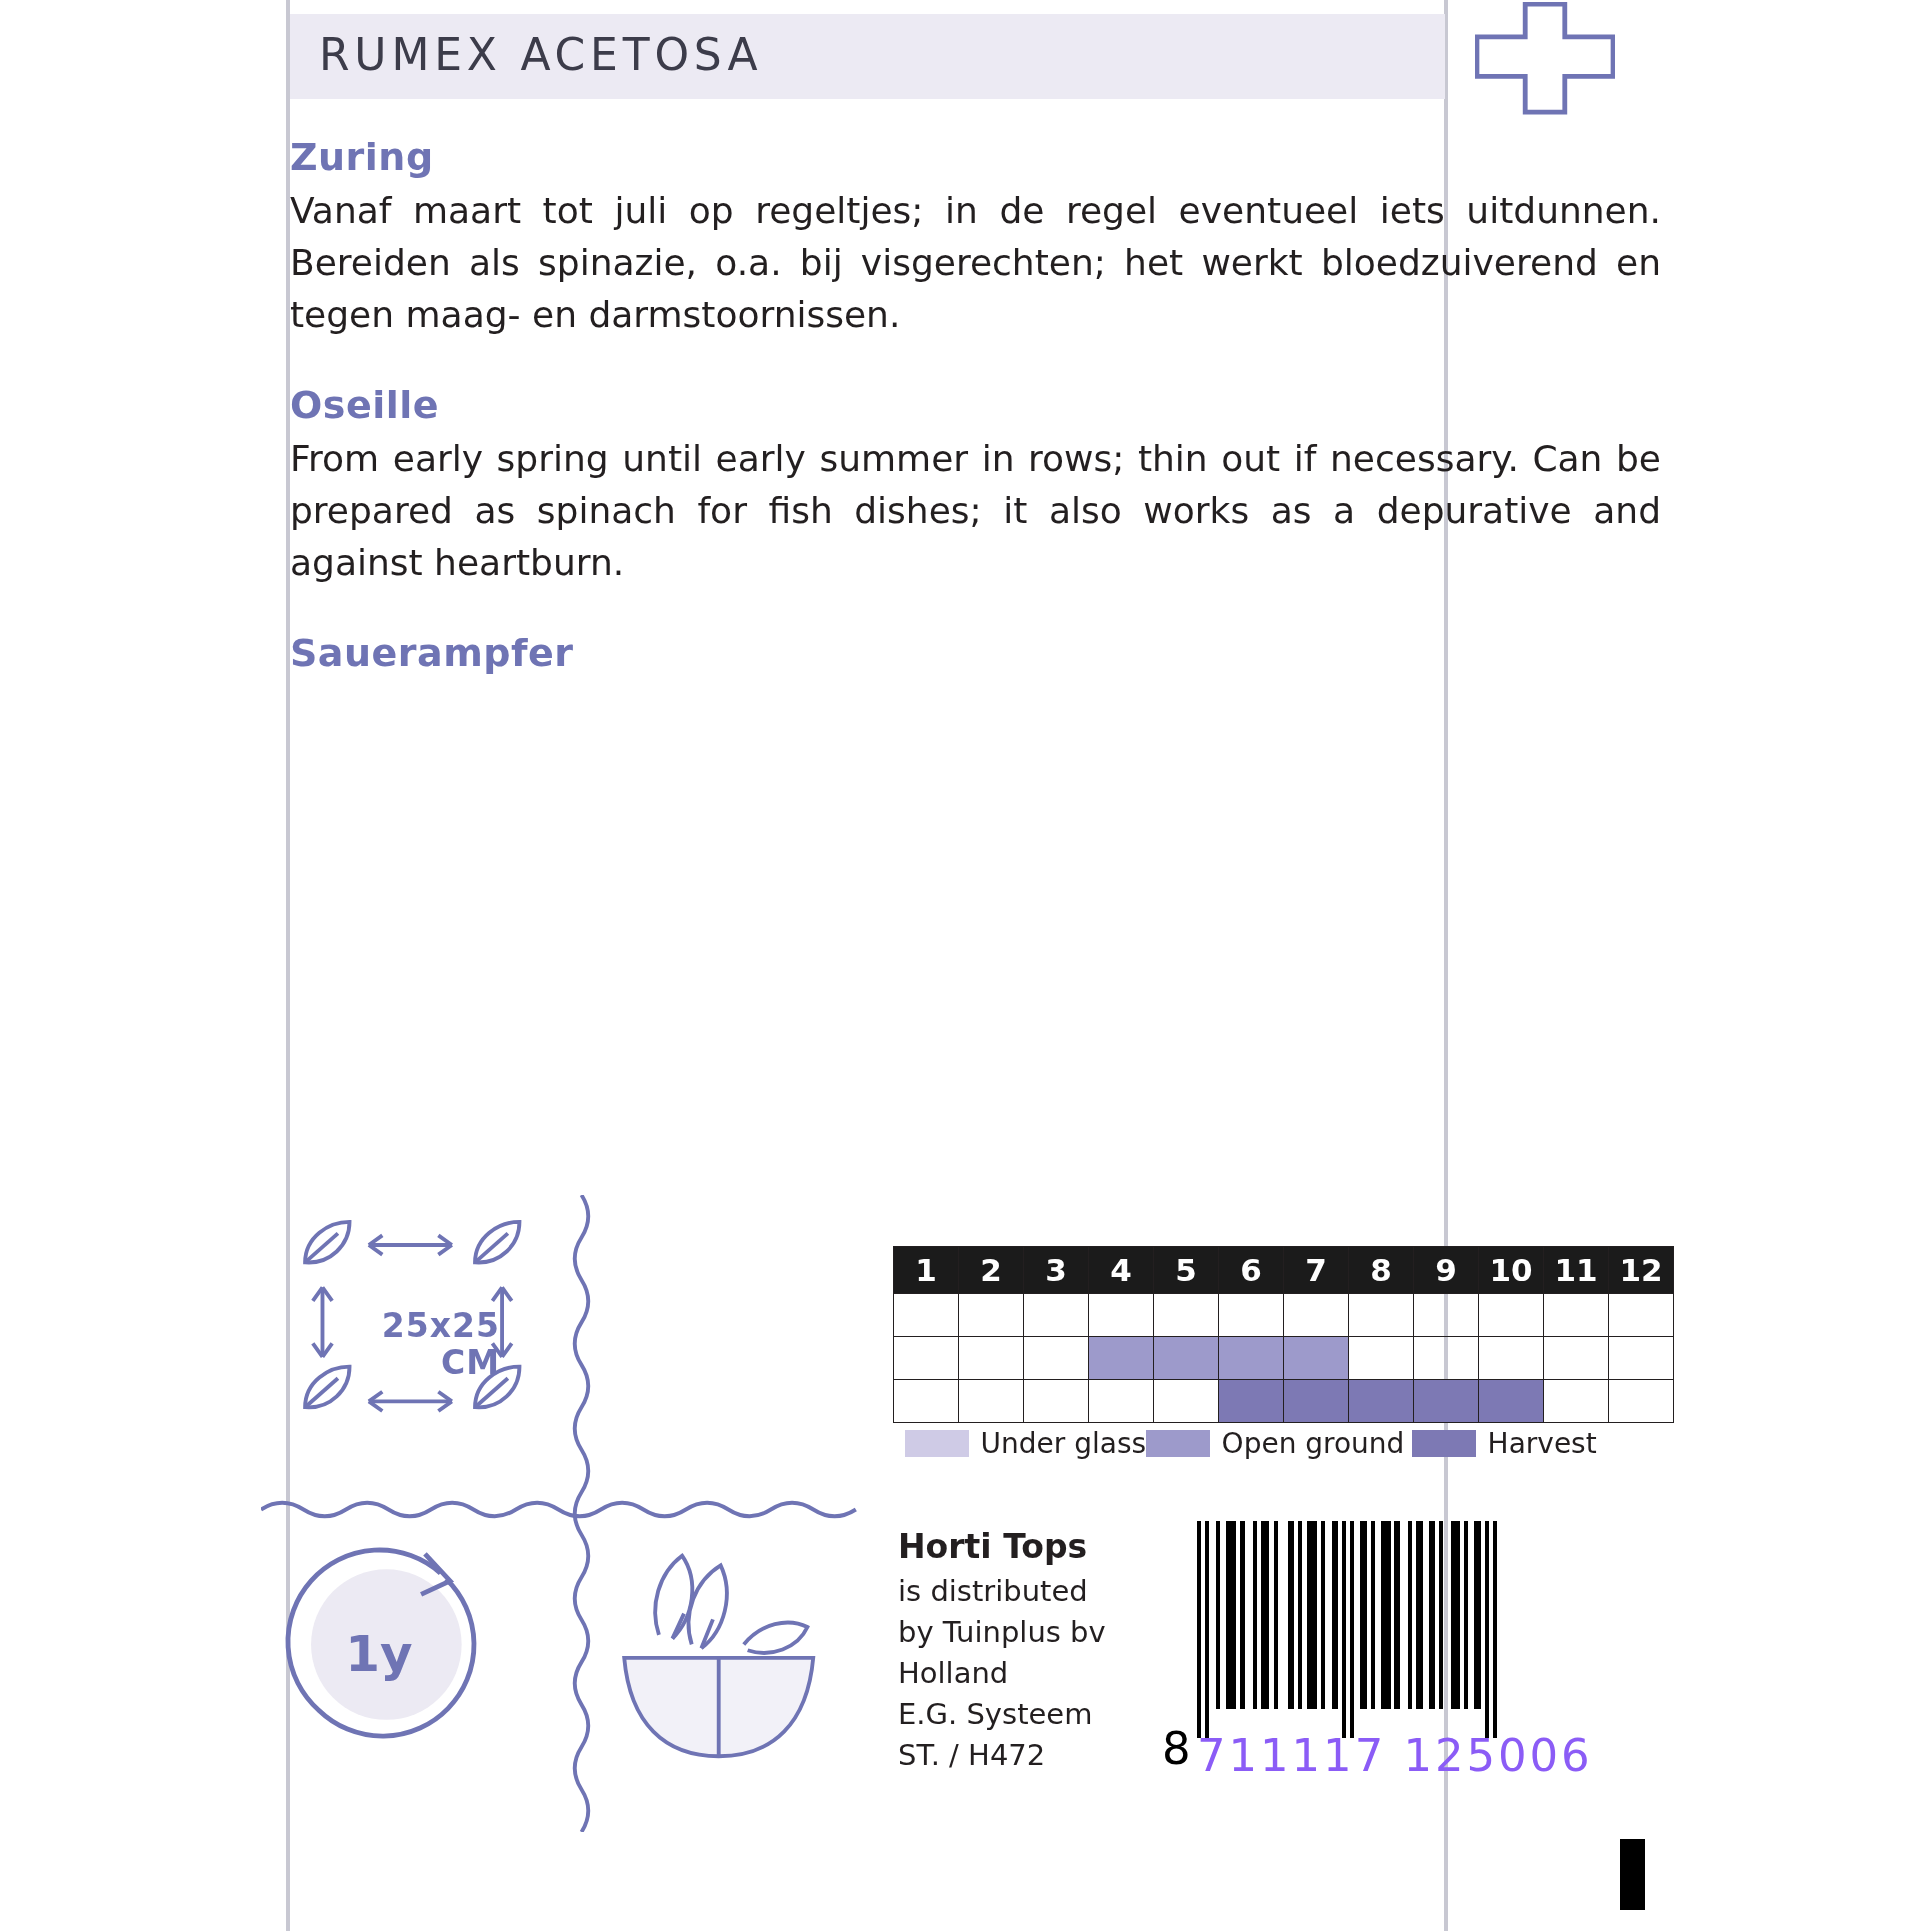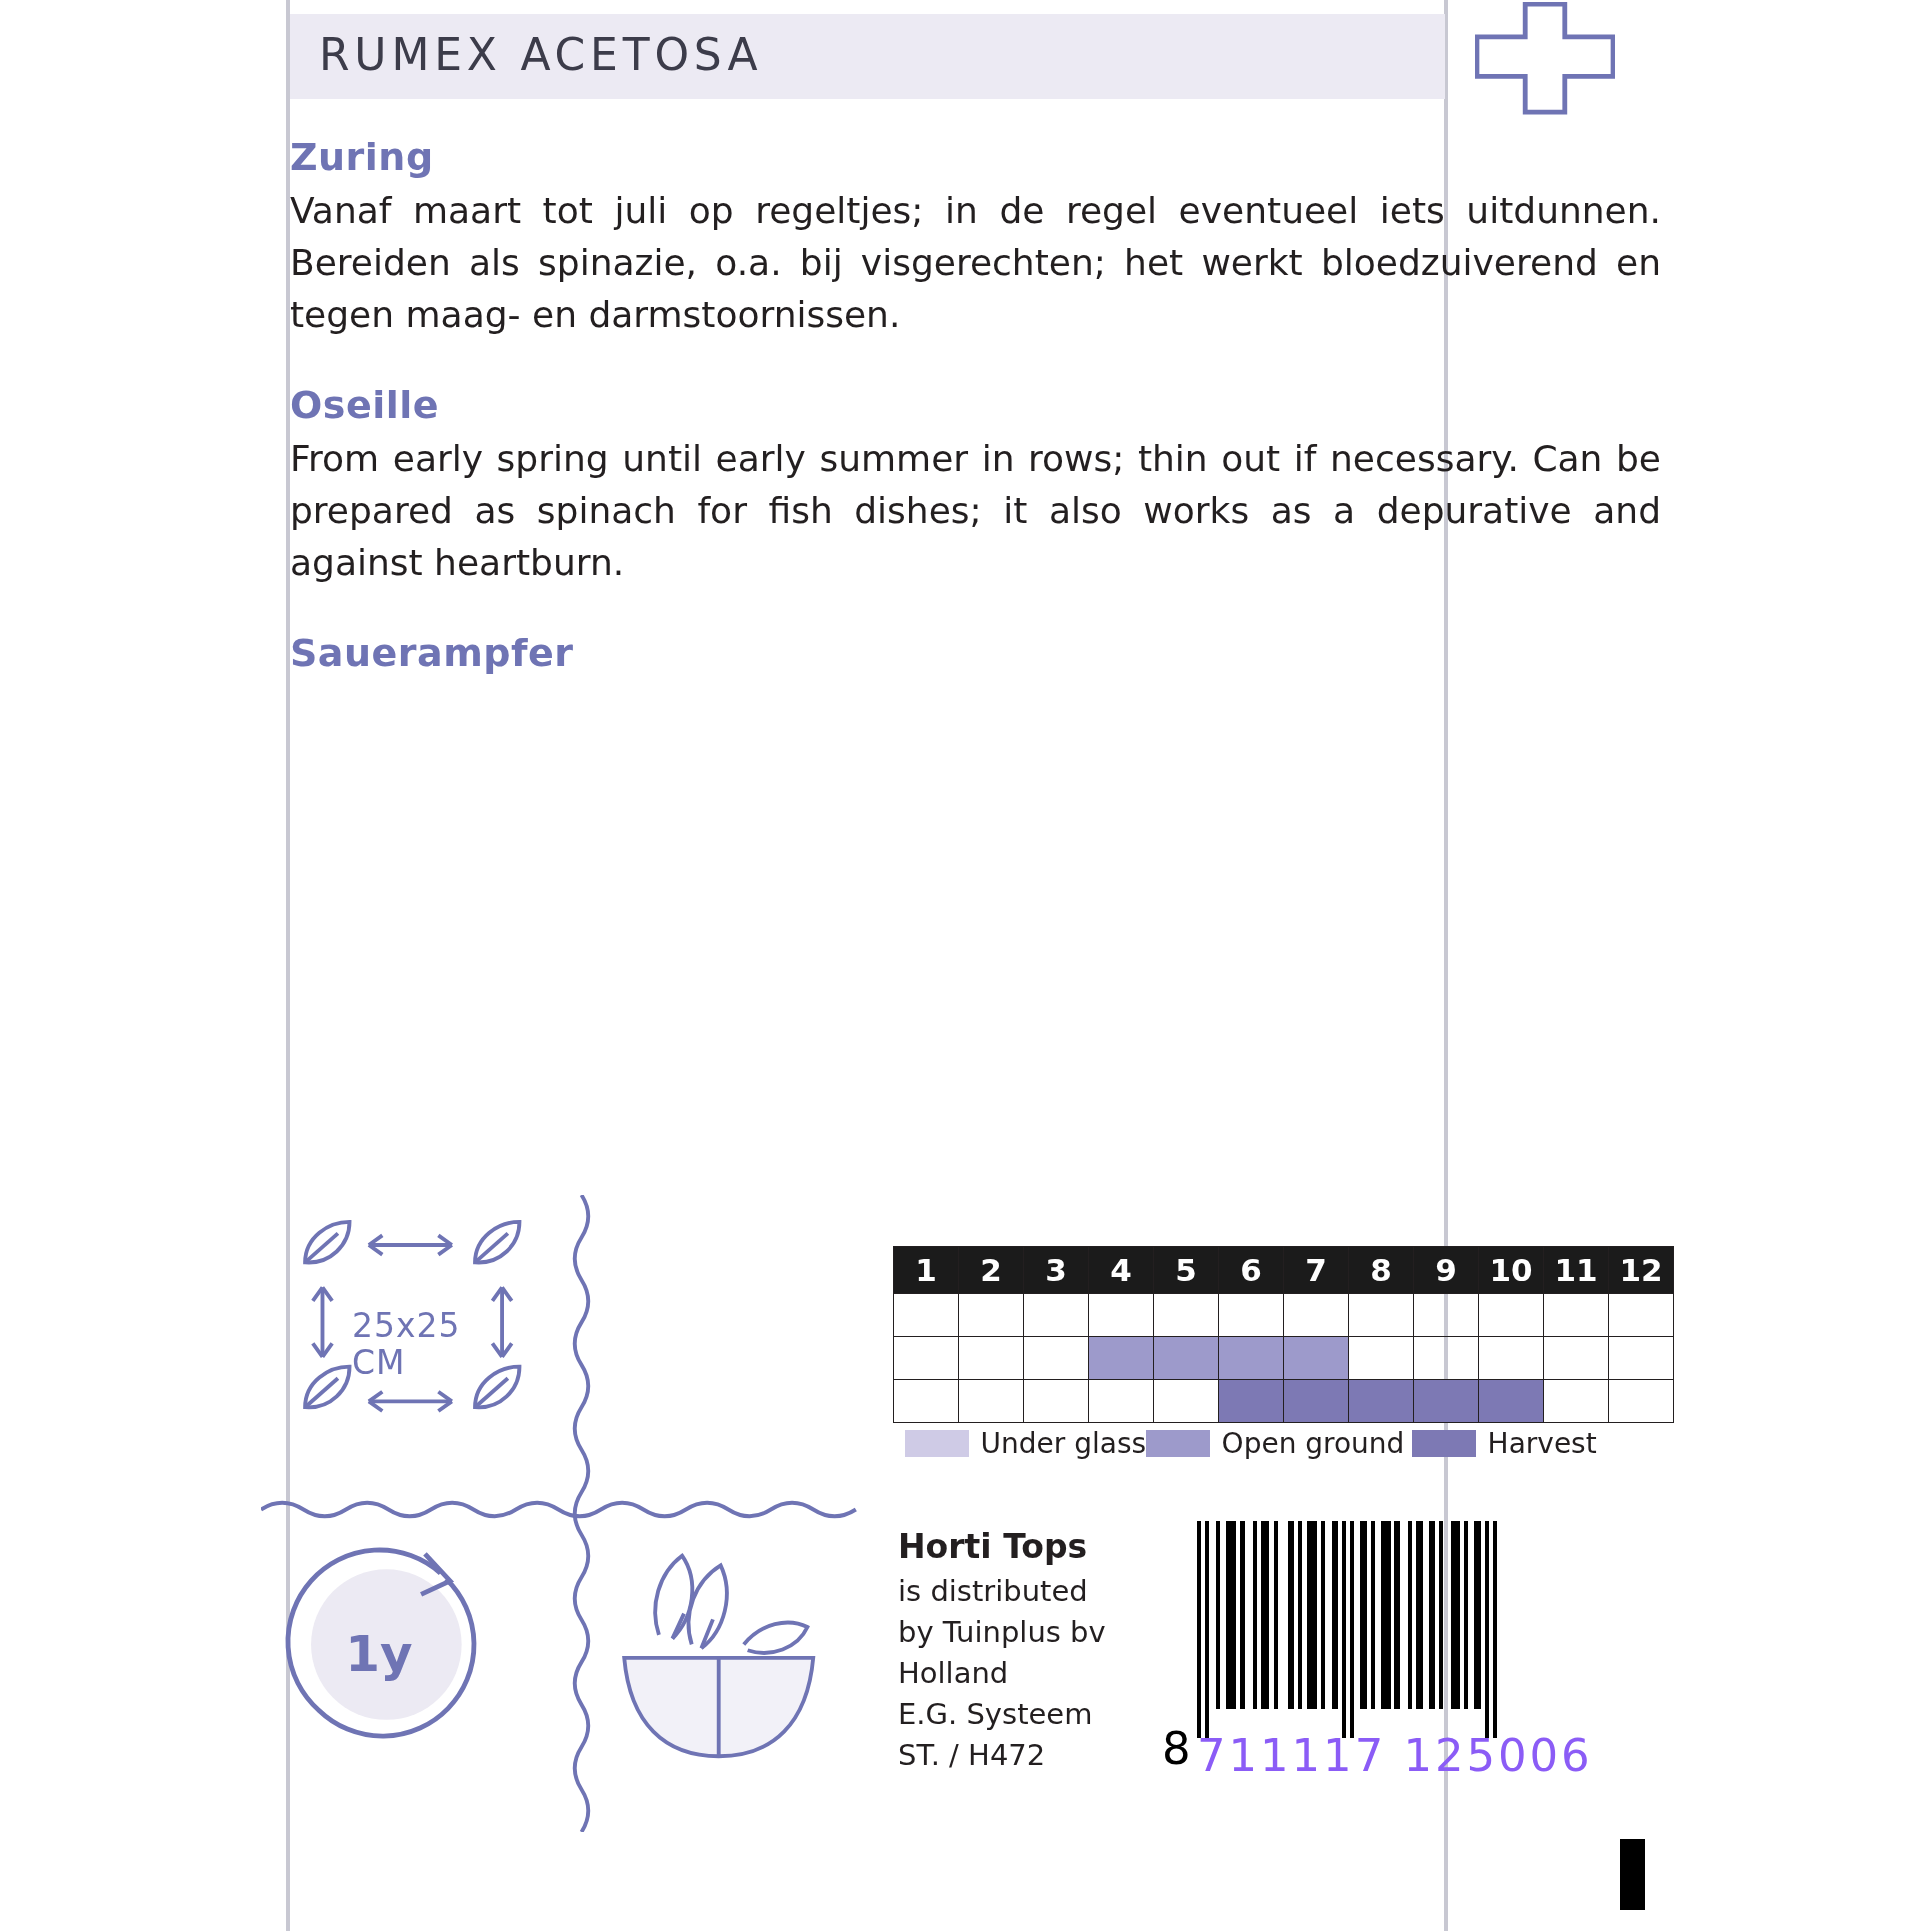--- a/index.html
+++ b/index.html
@@ -95,25 +95,25 @@
   .icon-cell {
     position: absolute;
   }
   .spacing-cell { left: 0px; top: 0px; width: 280px; height: 261px; }
   .height-cell  { left: 319px; top: 0px; width: 251px; height: 261px; }
   .year-cell    { left: 0px;  top: 309px; width: 280px; height: 290px; }
   .bowl-cell    { left: 319px; top: 309px; width: 251px; height: 290px; }
 
   .spacing-label {
     position: absolute;
-    left: 72px; top: 95px;
+    left: 56px; top: 95px;
     width: 164px;
-    text-align: left;
+    text-align: right;
     font-size: 33px;
-    font-weight: normal;
+    font-weight: bold;
     color: #6f74b4;
     font-family: "DejaVu Sans", sans-serif;
     line-height: 37px;
     letter-spacing: 1px;
   }
   .height-label {
     position: absolute;
     left: 23px; top: 198px;
     font-size: 33px;
     font-weight: bold;

